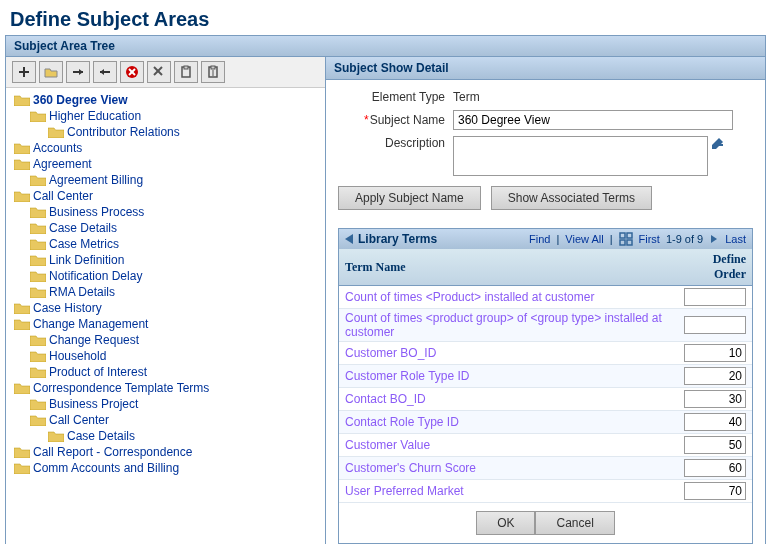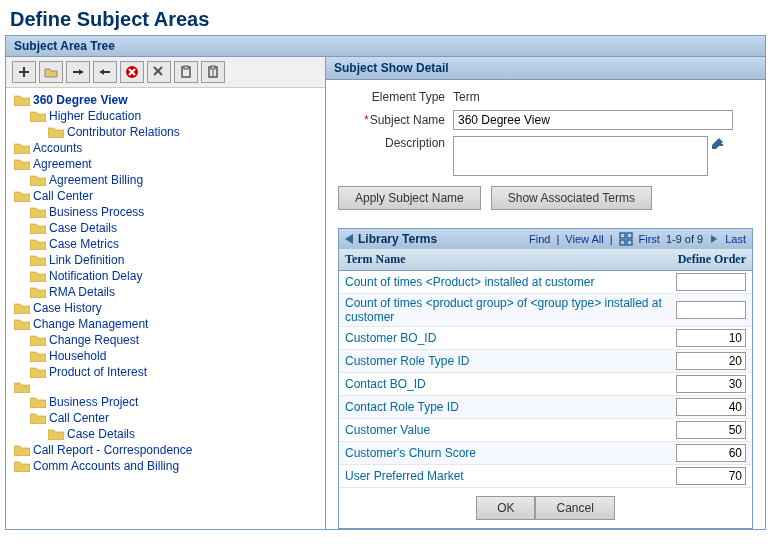--- a/index.html
+++ b/index.html
@@ -257,26 +257,26 @@
     .terms-table td {
       padding: 2px 6px;
       font-size: 12px;
       border-bottom: 1px solid #e0e8f0;
       vertical-align: middle;
     }
 
     .terms-table tr:nth-child(even) td { background: #f5f9ff; }
 
     .terms-table td a {
-      color: #0369a1;
+      color: #8b5cf6;
       text-decoration: none;
     }
 
     .define-order-input {
-      width: 70px;
+      width: 62px;
       text-align: right;
       border: 1px solid #999;
       padding: 1px 3px;
       font-size: 12px;
     }
 
     .bottom-buttons {
       display: flex;
       justify-content: center;
       gap: 0;
@@ -462,20 +462,21 @@
         <div class="tree-node level-1">
           <svg class="folder-icon" viewBox="0 0 16 12">
               <path d="M0 2h6l1.5 2H16v8H0z" fill="#e8c860" stroke="#b8960c" stroke-width="0.5"></path>
             </svg>
           <a href="#">Product of Interest</a>
         </div>
         <div class="tree-node level-0">
           <svg class="folder-icon" viewBox="0 0 16 12">
               <path d="M0 2h6l1.5 2H16v8H0z" fill="#e8c860" stroke="#b8960c" stroke-width="0.5"></path>
             </svg>
+          <a href="#">Correspondence Template Terms</a>
         </div>
         <div class="tree-node level-1">
           <svg class="folder-icon" viewBox="0 0 16 12">
               <path d="M0 2h6l1.5 2H16v8H0z" fill="#e8c860" stroke="#b8960c" stroke-width="0.5"></path>
             </svg>
           <a href="#">Business Project</a>
         </div>
         <div class="tree-node level-1">
           <svg class="folder-icon" viewBox="0 0 16 12">
               <path d="M0 2h6l1.5 2H16v8H0z" fill="#e8c860" stroke="#b8960c" stroke-width="0.5"></path>

